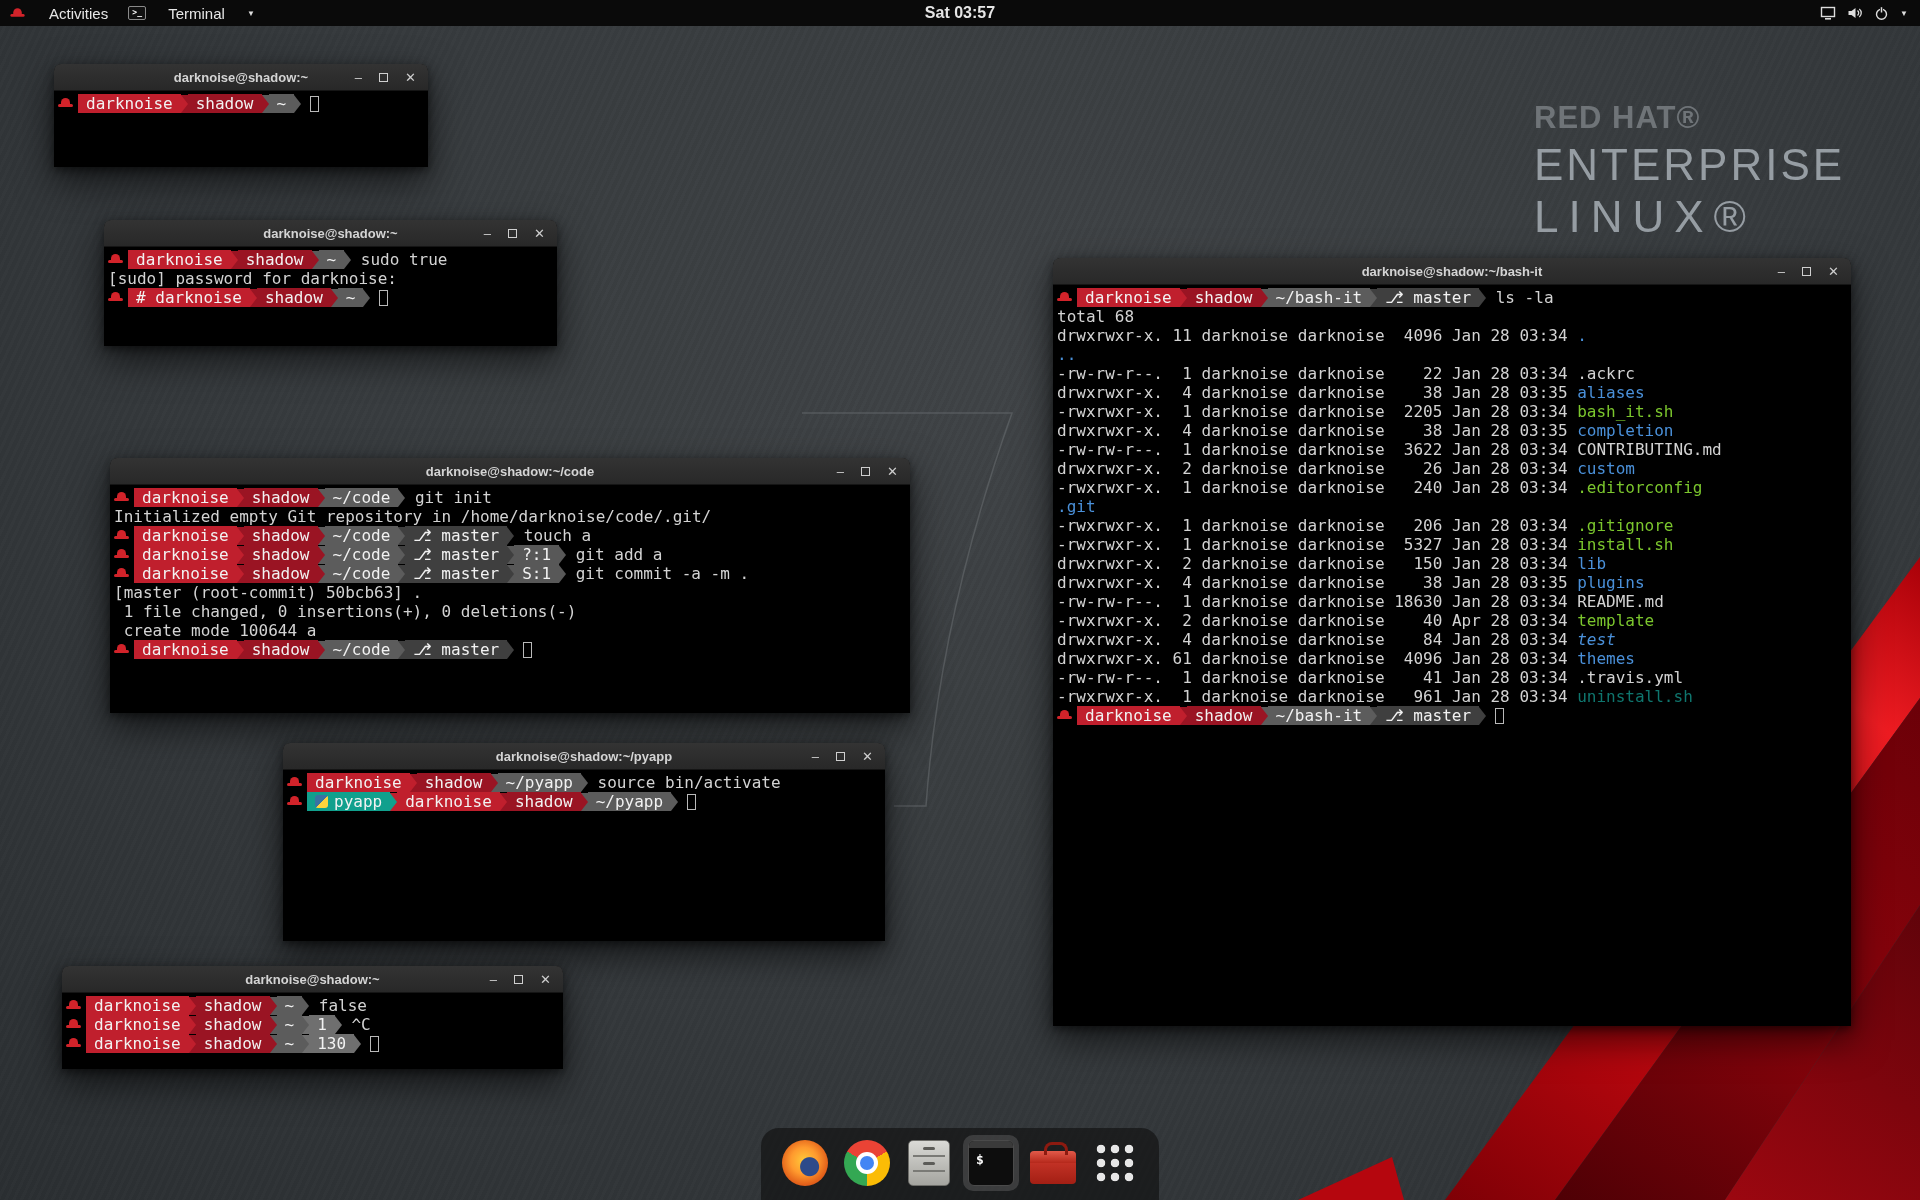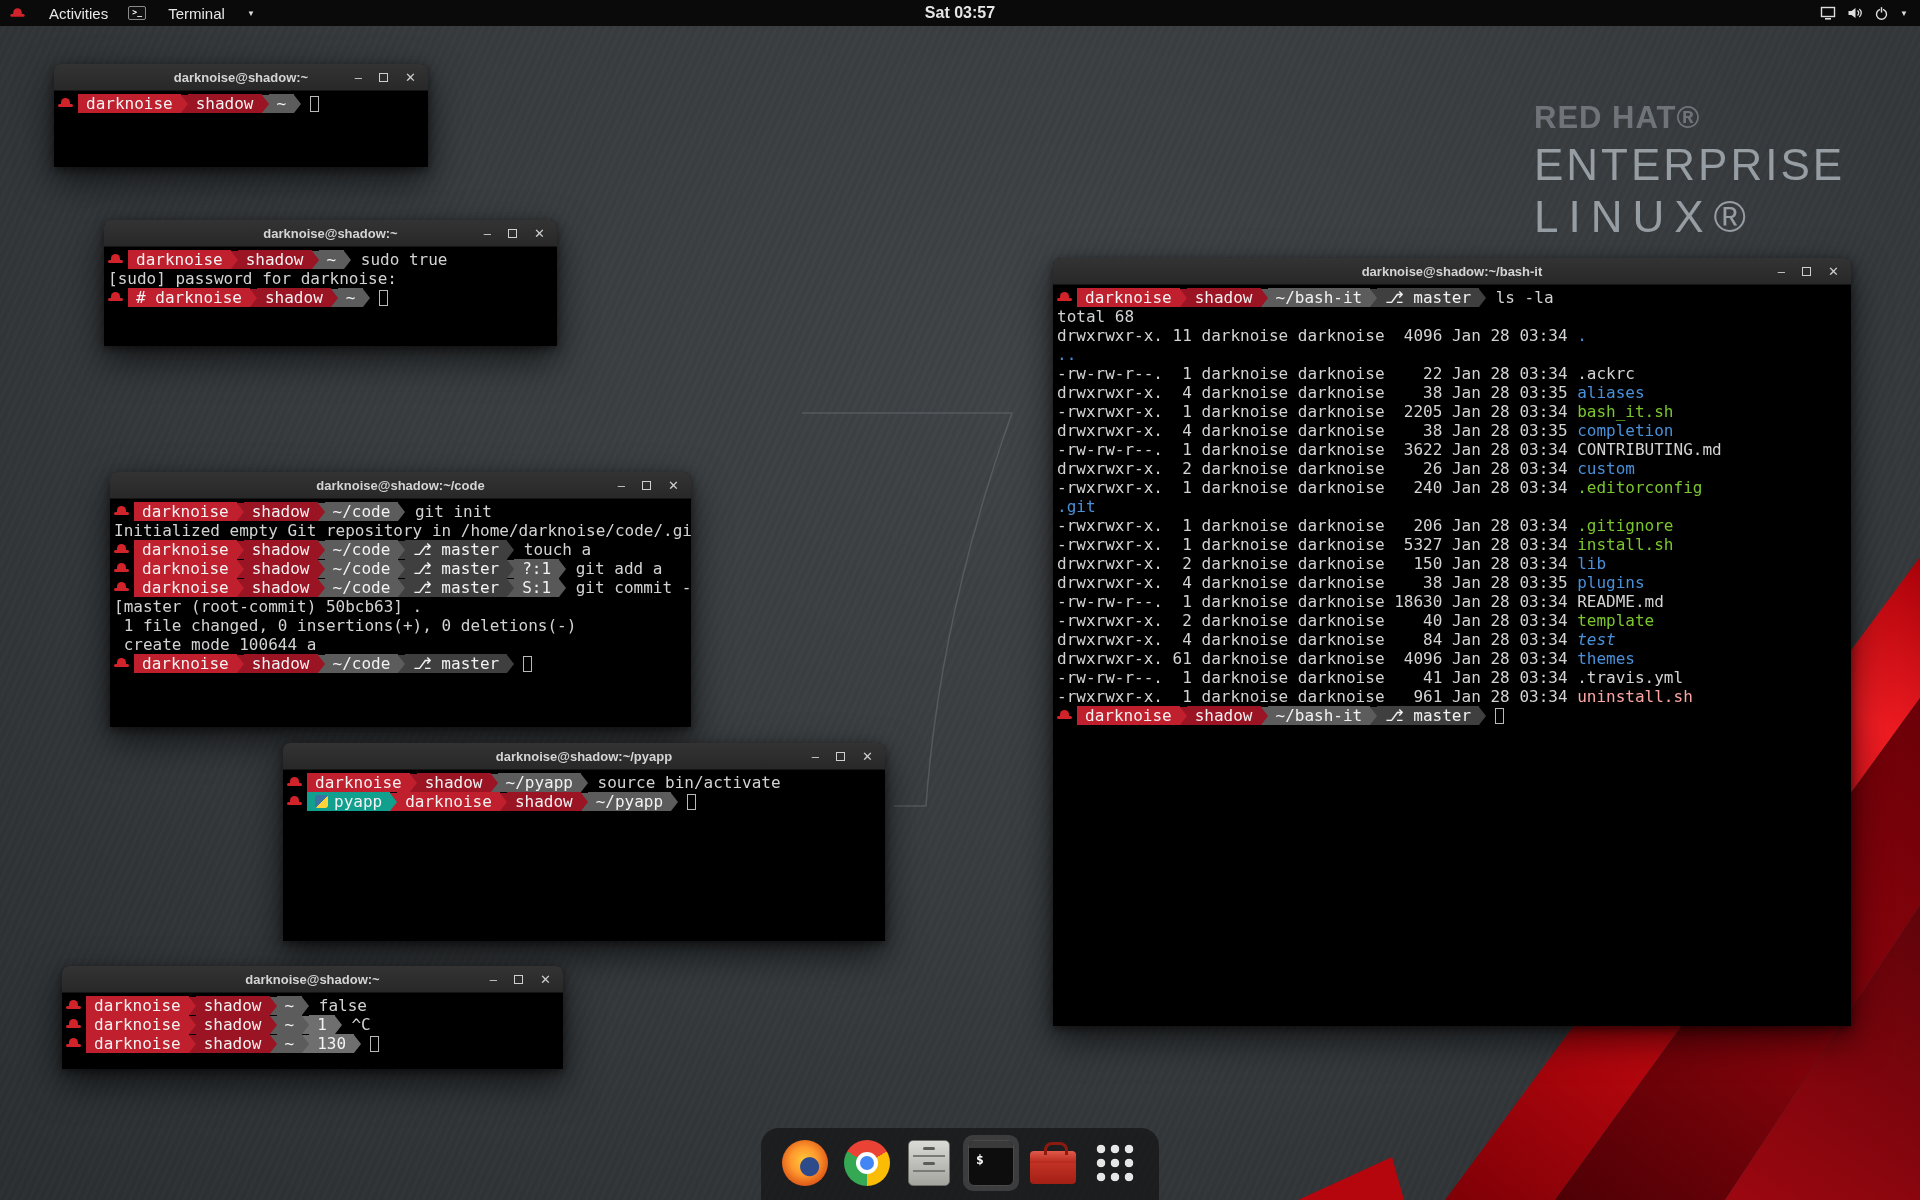--- a/index.html
+++ b/index.html
@@ -134,21 +134,21 @@
             <span class="wbtn maxbox"></span>
             <span class="wbtn">✕</span>
           </div>
         </div>
         <div class="tbody">
           <div class="tline"><span class="hat"></span><span class="seg" style="background: rgb(192, 31, 45);">darknoise</span><span class="psep" style="border-left-color: rgb(192, 31, 45); background: rgb(154, 20, 35);"></span><span class="seg" style="background: rgb(154, 20, 35);">shadow</span><span class="psep" style="border-left-color: rgb(154, 20, 35); background: rgb(92, 92, 92);"></span><span class="seg" style="background: rgb(92, 92, 92);">~</span><span class="psep" style="border-left-color: rgb(92, 92, 92);"></span><span class="ttext"> sudo true</span></div>
           <div class="tline"><span class="ttext">[sudo] password for darknoise: </span></div>
           <div class="tline"><span class="hat"></span><span class="seg" style="background: rgb(192, 31, 45);"># darknoise</span><span class="psep" style="border-left-color: rgb(192, 31, 45); background: rgb(154, 20, 35);"></span><span class="seg" style="background: rgb(154, 20, 35);">shadow</span><span class="psep" style="border-left-color: rgb(154, 20, 35); background: rgb(92, 92, 92);"></span><span class="seg" style="background: rgb(92, 92, 92);">~</span><span class="psep" style="border-left-color: rgb(92, 92, 92);"></span><span class="tcursor"></span></div>
         </div>
       </div>
-      <div class="twin" style="left: 110px; top: 472px; width: 581px; height: 255px;">
+      <div class="twin" style="left: 110px; top: 458px; width: 800px; height: 255px;">
         <div class="titlebar">
           <div class="wtitle">darknoise@shadow:~/code</div>
           <div class="wbtns">
             <span class="wbtn">–</span>
             <span class="wbtn maxbox"></span>
             <span class="wbtn">✕</span>
           </div>
         </div>
         <div class="tbody">
           <div class="tline"><span class="hat"></span><span class="seg" style="background: rgb(192, 31, 45);">darknoise</span><span class="psep" style="border-left-color: rgb(192, 31, 45); background: rgb(154, 20, 35);"></span><span class="seg" style="background: rgb(154, 20, 35);">shadow</span><span class="psep" style="border-left-color: rgb(154, 20, 35); background: rgb(92, 92, 92);"></span><span class="seg" style="background: rgb(92, 92, 92);">~/code</span><span class="psep" style="border-left-color: rgb(92, 92, 92);"></span><span class="ttext"> git init</span></div>
@@ -211,25 +211,25 @@
           <div class="tline"><span class="ttext">drwxrwxr-x.  4 darknoise darknoise    38 Jan 28 03:35 </span><span class="ttext" style="color: rgb(74, 144, 217);">completion</span></div>
           <div class="tline"><span class="ttext">-rw-rw-r--.  1 darknoise darknoise  3622 Jan 28 03:34 CONTRIBUTING.md</span></div>
           <div class="tline"><span class="ttext">drwxrwxr-x.  2 darknoise darknoise    26 Jan 28 03:34 </span><span class="ttext" style="color: rgb(74, 144, 217);">custom</span></div>
           <div class="tline"><span class="ttext">-rwxrwxr-x.  1 darknoise darknoise   240 Jan 28 03:34 </span><span class="ttext" style="color: rgb(123, 198, 45);">.editorconfig</span></div>
           <div class="tline"><span class="ttext" style="color: rgb(74, 144, 217);">.git</span></div>
           <div class="tline"><span class="ttext">-rwxrwxr-x.  1 darknoise darknoise   206 Jan 28 03:34 </span><span class="ttext" style="color: rgb(123, 198, 45);">.gitignore</span></div>
           <div class="tline"><span class="ttext">-rwxrwxr-x.  1 darknoise darknoise  5327 Jan 28 03:34 </span><span class="ttext" style="color: rgb(123, 198, 45);">install.sh</span></div>
           <div class="tline"><span class="ttext">drwxrwxr-x.  2 darknoise darknoise   150 Jan 28 03:34 </span><span class="ttext" style="color: rgb(74, 144, 217);">lib</span></div>
           <div class="tline"><span class="ttext">drwxrwxr-x.  4 darknoise darknoise    38 Jan 28 03:35 </span><span class="ttext" style="color: rgb(74, 144, 217);">plugins</span></div>
           <div class="tline"><span class="ttext">-rw-rw-r--.  1 darknoise darknoise 18630 Jan 28 03:34 README.md</span></div>
-          <div class="tline"><span class="ttext">-rwxrwxr-x.  2 darknoise darknoise    40 Jan 28 03:34 </span><span class="ttext" style="color: rgb(123, 198, 45);">template</span></div>
+          <div class="tline"><span class="ttext">-rwxrwxr-x.  2 darknoise darknoise    40 Apr 28 03:34 </span><span class="ttext" style="color: rgb(123, 198, 45);">template</span></div>
           <div class="tline"><span class="ttext">drwxrwxr-x.  4 darknoise darknoise    84 Jan 28 03:34 </span><span class="ttext" style="color: rgb(74, 144, 217); font-style: italic;">test</span></div>
           <div class="tline"><span class="ttext">drwxrwxr-x. 61 darknoise darknoise  4096 Jan 28 03:34 </span><span class="ttext" style="color: rgb(74, 144, 217);">themes</span></div>
           <div class="tline"><span class="ttext">-rw-rw-r--.  1 darknoise darknoise    41 Jan 28 03:34 .travis.yml</span></div>
-          <div class="tline"><span class="ttext">-rwxrwxr-x.  1 darknoise darknoise   961 Jan 28 03:34 </span><span class="ttext" style="color: #fca5a5;">uninstall.sh</span></div>
+          <div class="tline"><span class="ttext">-rwxrwxr-x.  1 darknoise darknoise   961 Jan 28 03:34 </span><span class="ttext" style="color: #0f766e;">uninstall.sh</span></div>
           <div class="tline"><span class="hat"></span><span class="seg" style="background: rgb(192, 31, 45);">darknoise</span><span class="psep" style="border-left-color: rgb(192, 31, 45); background: rgb(154, 20, 35);"></span><span class="seg" style="background: rgb(154, 20, 35);">shadow</span><span class="psep" style="border-left-color: rgb(154, 20, 35); background: rgb(92, 92, 92);"></span><span class="seg" style="background: rgb(92, 92, 92);">~/bash-it</span><span class="psep" style="border-left-color: rgb(92, 92, 92); background: rgb(63, 63, 63);"></span><span class="seg" style="background: rgb(63, 63, 63);">⎇ master</span><span class="psep" style="border-left-color: rgb(63, 63, 63);"></span><span class="tcursor"></span></div>
         </div>
       </div>
     </div>
 
   <div id="topbar">
     <div class="tb-item">
       <span class="hat tb-hat"></span>
       <span>Activities</span>
     </div>

